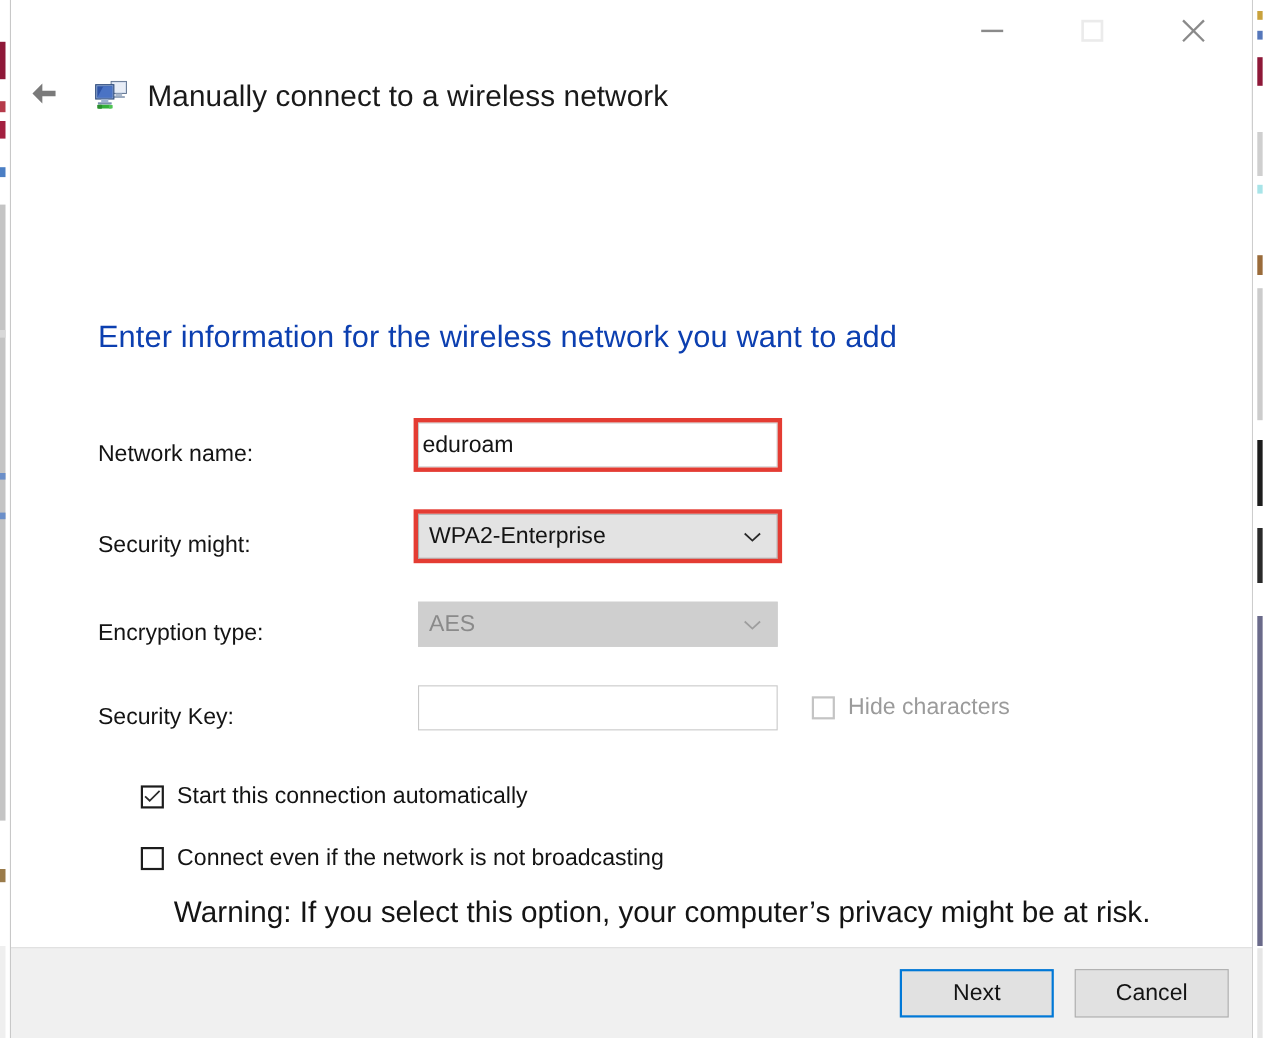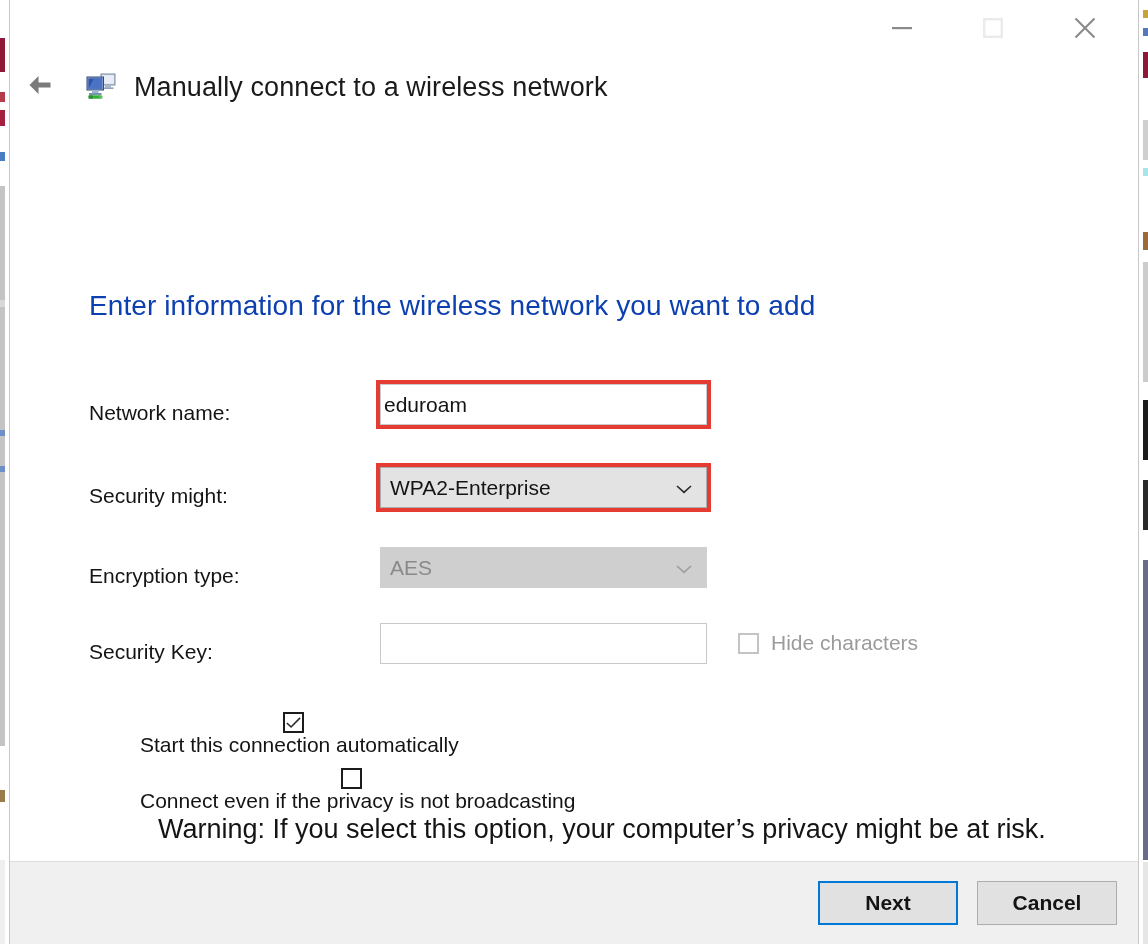--- a/index.html
+++ b/index.html
@@ -220,21 +220,20 @@
     white-space: nowrap;
   }
   .cb-label.disabled { color: #9b9b9b; text-align: center; }
 
   
   .option-row {
     position: absolute;
     left: 118px;
     display: flex;
     align-items: center;
-    flex-direction: column;
   }
   .warning-text {
     position: absolute;
     left: 148px;
     font-size: 27px;
     color: #141414;
     white-space: nowrap;
   }
 
   
@@ -253,21 +252,20 @@
     height: 44px;
     min-width: 140px;
     background: #e1e1e1;
     border: 1px solid #adadad;
     font-family: "Liberation Sans", sans-serif;
     font-size: 21px;
     color: #141414;
     padding: 0 14px;
     box-sizing: border-box;
     cursor: default;
-    font-weight: bold;
   }
   .dlg-btn.primary {
     border: 2px solid #0078d7;
     margin-right: 19px;
   }
 </style>
 </head>
 <body>
 
 <div class="bg-strip left">
@@ -412,21 +410,21 @@
       <span class="cb-box">
         <svg width="18" height="14" viewBox="0 0 18 14">
           <path d="M2 7 L6.4 11.2 L16 1.6" fill="none" stroke="#2b2b2b" stroke-width="1.7"></path>
         </svg>
       </span>
       <span class="cb-label">Start this connection automatically</span>
     </div>
 
     <div class="option-row" style="top:650px;">
       <span class="cb-box"></span>
-      <span class="cb-label">Connect even if the privacy is not broadcasting</span>
+      <span class="cb-label">Connect even if the network is not broadcasting</span>
     </div>
 
     <div class="warning-text" style="top:696px;">Warning: If you select this option, your computer’s privacy might be at risk.</div>
 
   </div>
 
   <div class="footer">
     <button class="dlg-btn primary">Next</button>
     <button class="dlg-btn">Cancel</button>
   </div>

